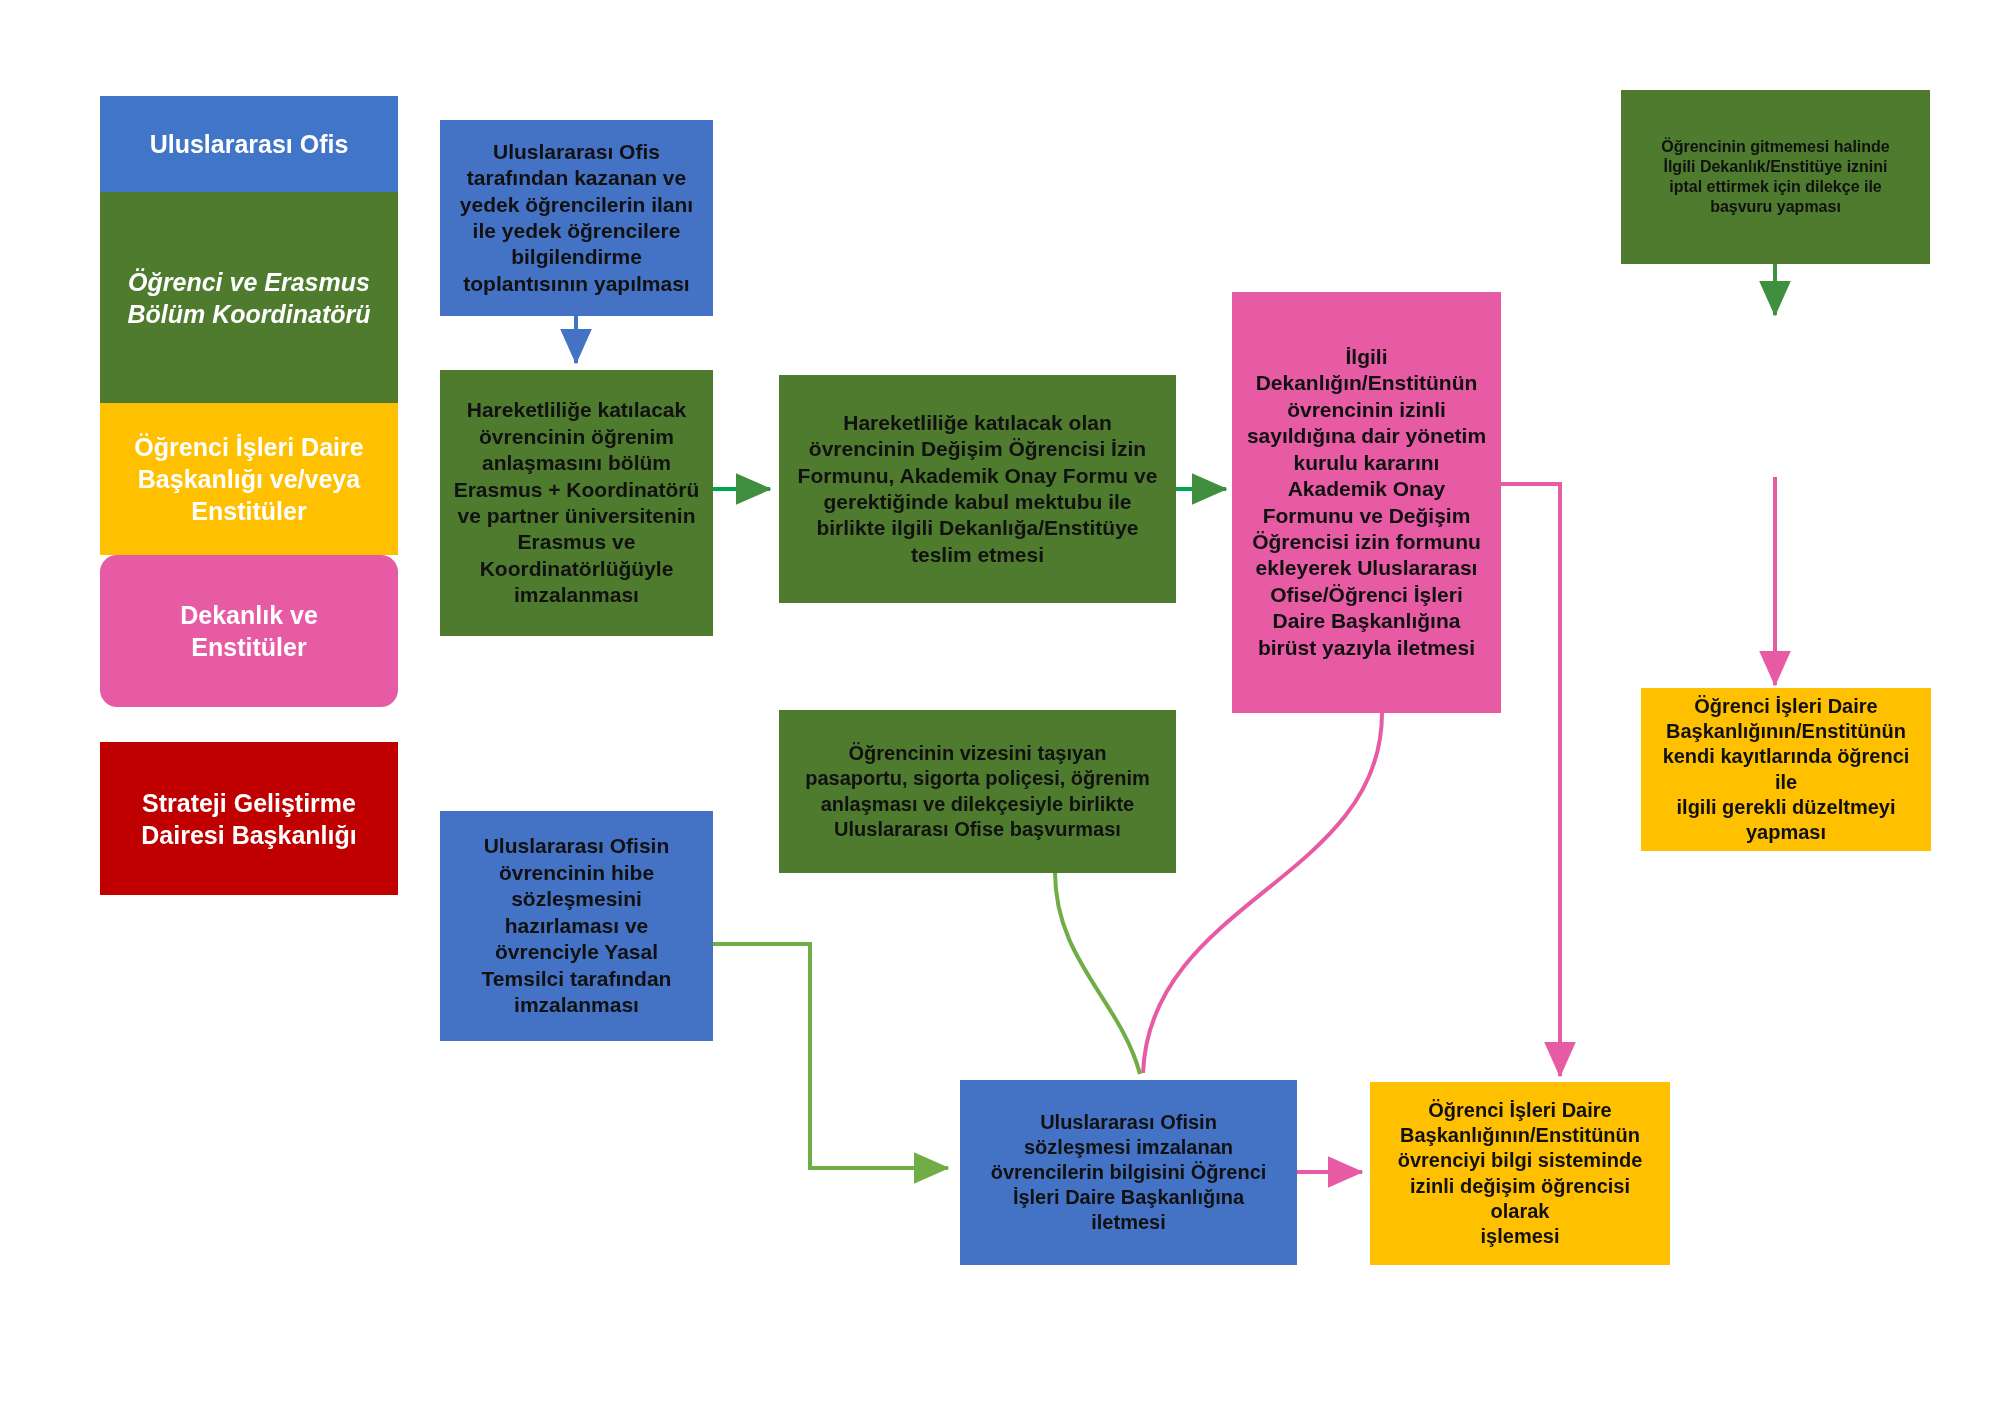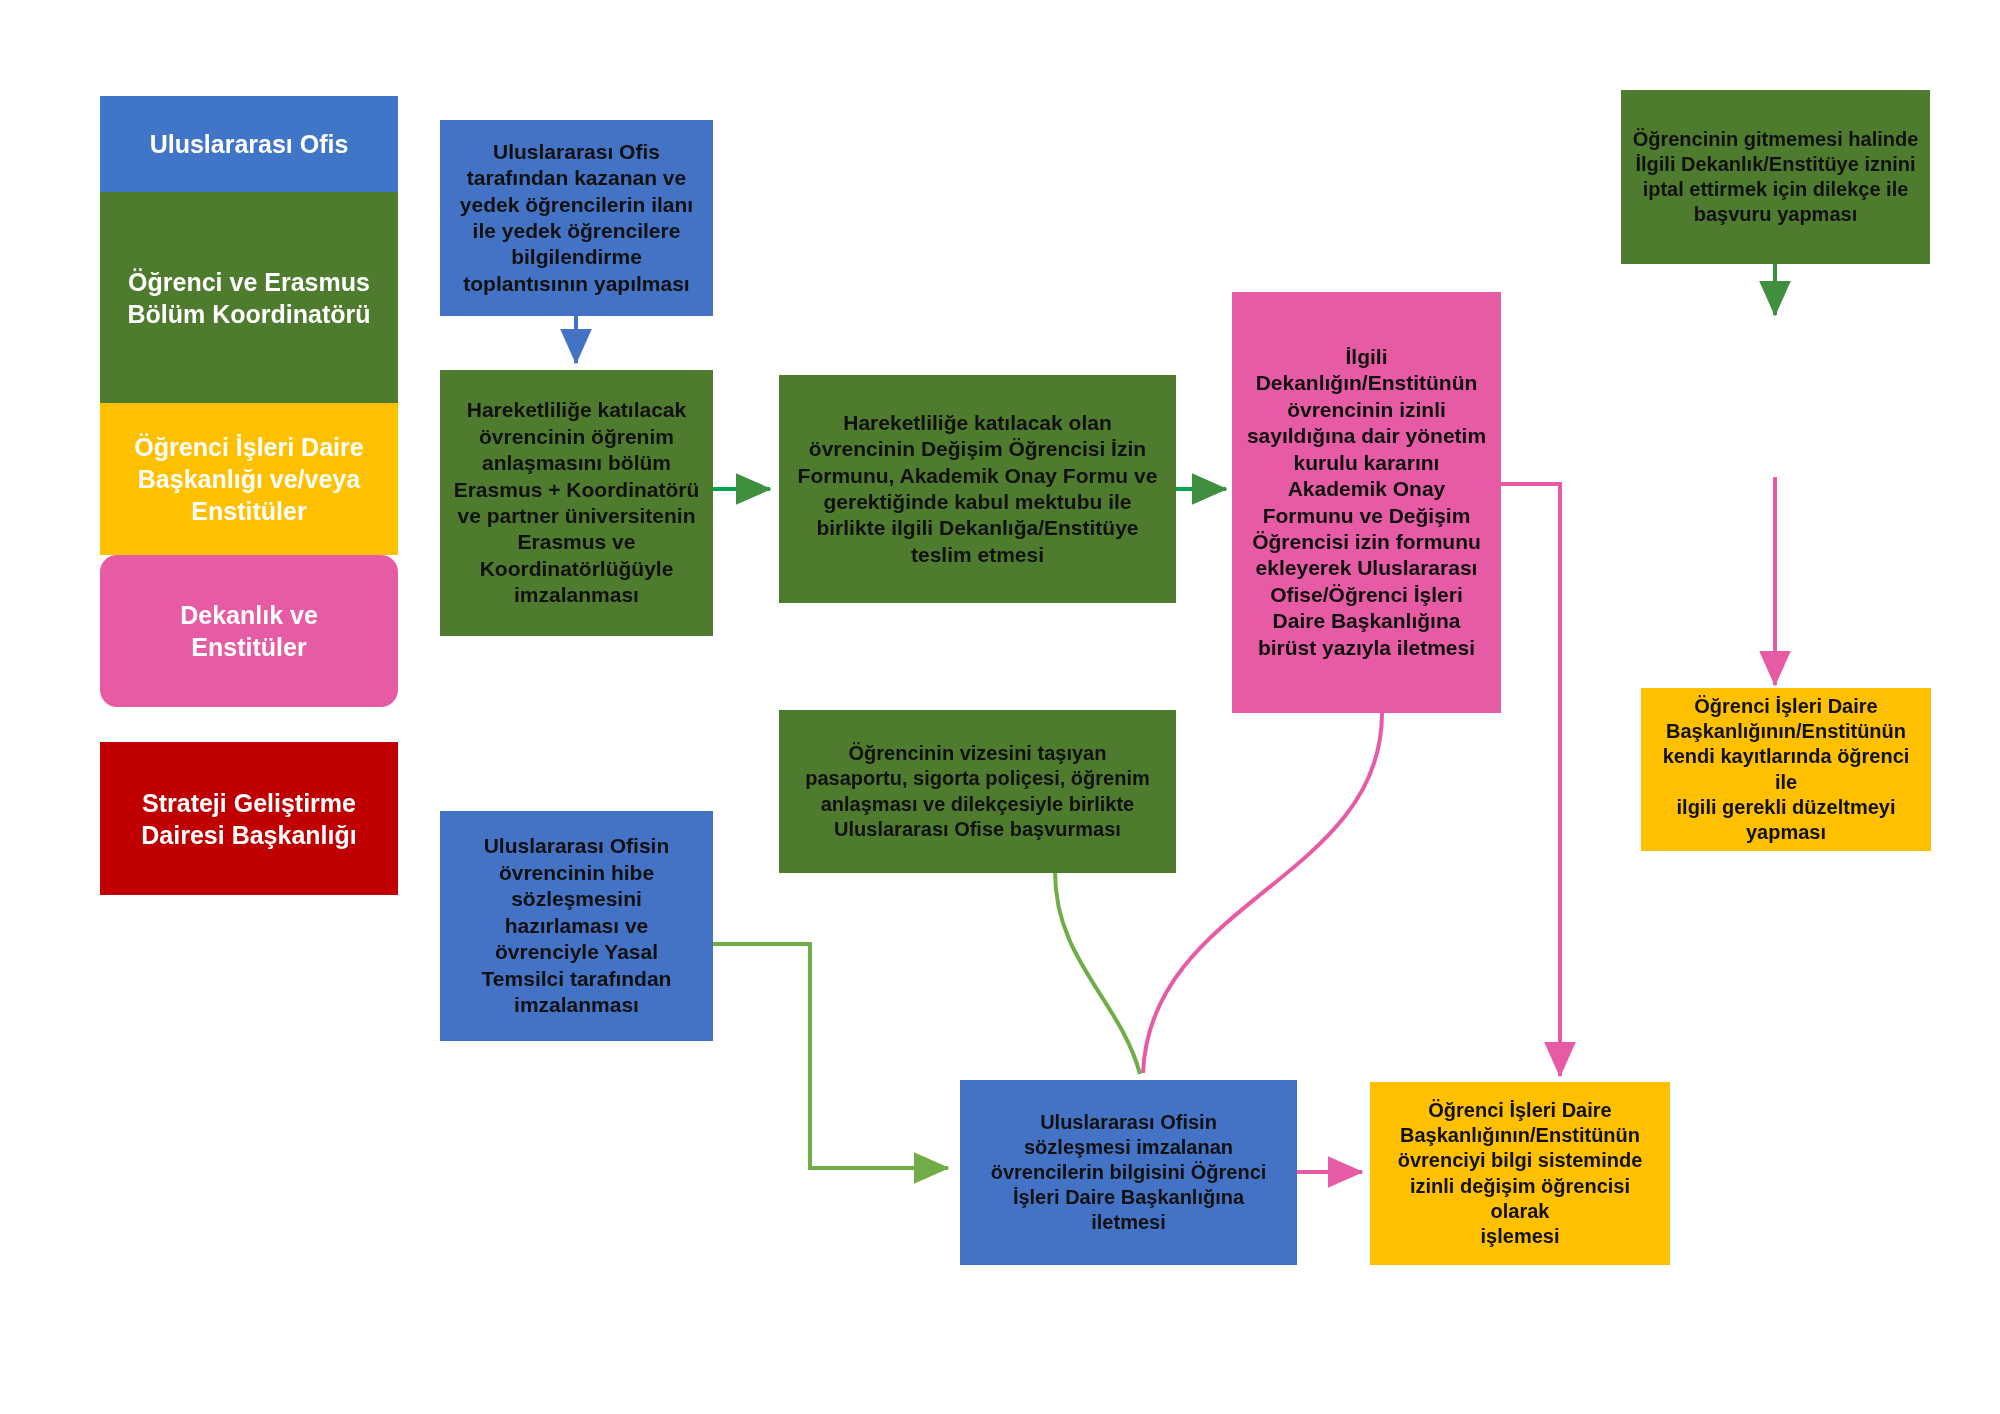--- a/index.html
+++ b/index.html
@@ -109,21 +109,21 @@
     </g>
 
     <g>
       <line x1="1297" y1="1172" x2="1362" y2="1172" stroke="#E75BA5" stroke-width="4" marker-end="url(#ah-pink)"></line>
     </g>
   </svg>
 
   <div class="legend-band legend-blue" style="left:100px;top:96px;width:298px;height:96px;">
     <span>Uluslararası Ofis</span>
   </div>
-  <div class="legend-band legend-green" style="left:100px;top:192px;width:298px;height:211px;">
+  <div class="legend-band legend-green" style="left:100px;top:192px;width:298px;height:211px;font-style:italic;">
     <span>Öğrenci ve Erasmus
 Bölüm Koordinatörü</span>
   </div>
   <div class="legend-band legend-yellow" style="left:100px;top:403px;width:298px;height:152px;">
     <span>Öğrenci İşleri Daire
 Başkanlığı ve/veya
 Enstitüler</span>
   </div>
   <div class="legend-band legend-pink" style="left:100px;top:555px;width:298px;height:152px;border-radius:17px;">
     <span>Dekanlık ve
@@ -170,21 +170,21 @@
 sayıldığına dair yönetim
 kurulu kararını
 Akademik Onay
 Formunu ve Değişim
 Öğrencisi izin formunu
 ekleyerek Uluslararası
 Ofise/Öğrenci İşleri
 Daire Başkanlığına birüst yazıyla iletmesi</span>
   </div>
 
-  <div class="node c-green" style="left:1621px;top:90px;width:309px;height:174px;font-size:20px;">
+  <div class="node c-green" style="left:1621px;top:90px;width:309px;height:174px;font-size:16px;">
     <span>Öğrencinin gitmemesi halinde
 İlgili Dekanlık/Enstitüye iznini
 iptal ettirmek için dilekçe ile
 başvuru yapması</span>
   </div>
 
 
   <div class="node c-yellow" style="left:1641px;top:688px;width:290px;height:163px;font-size:20px;">
     <span>Öğrenci İşleri Daire
 Başkanlığının/Enstitünün

